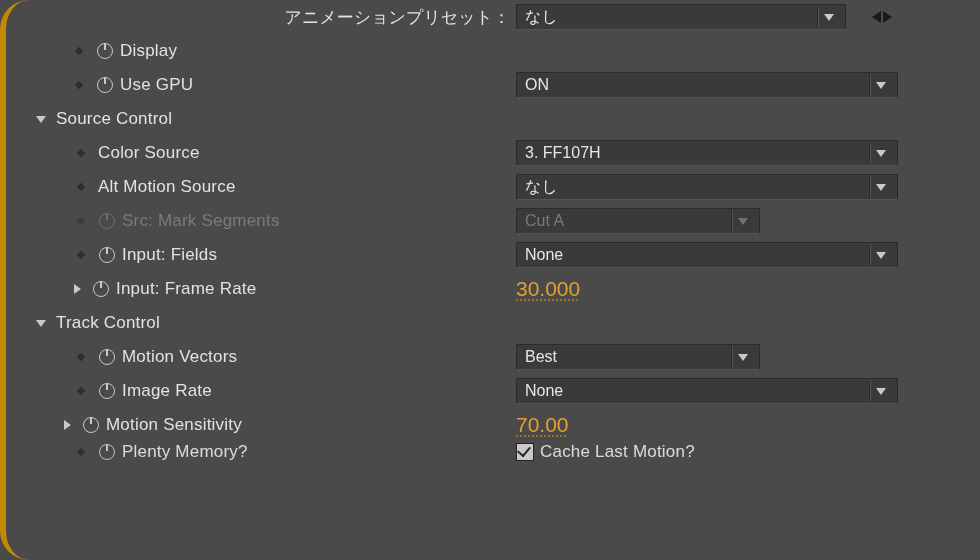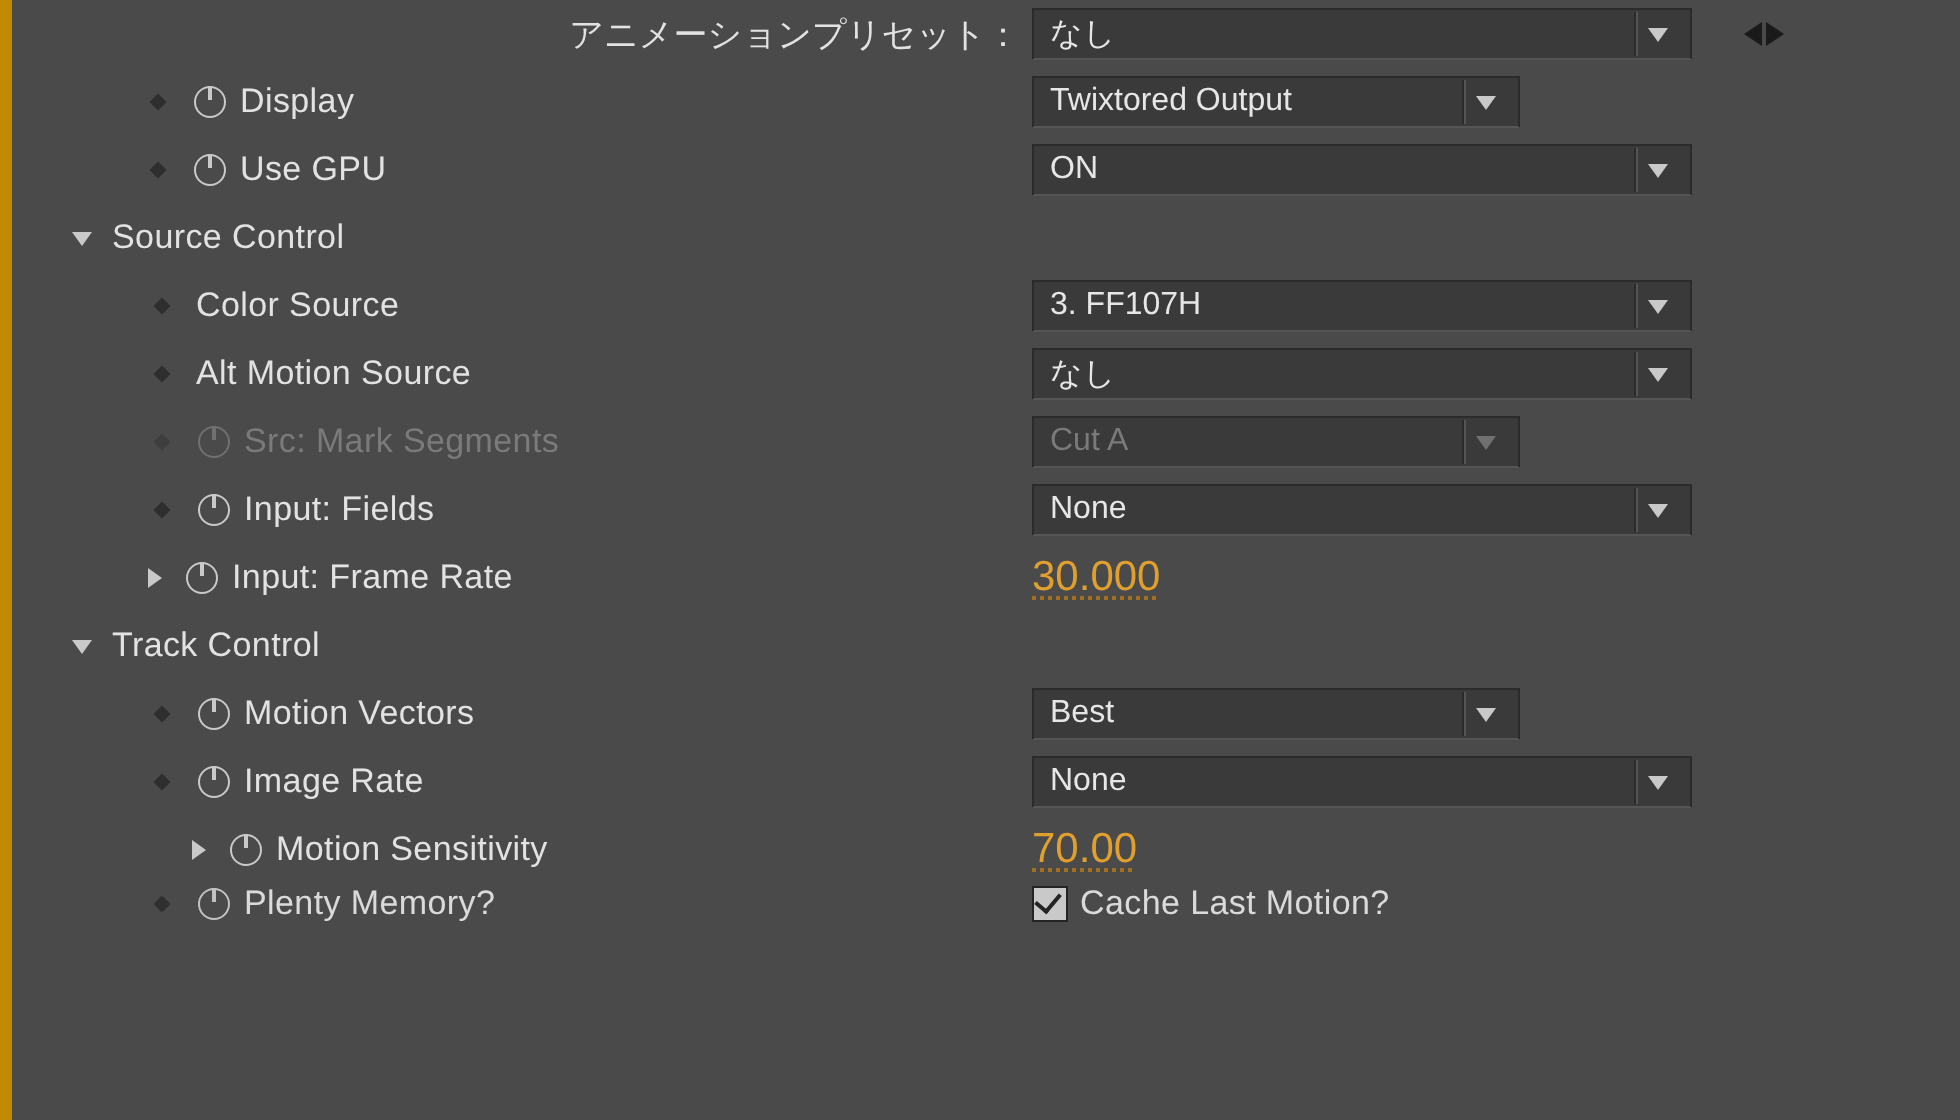--- a/index.html
+++ b/index.html
@@ -1,16 +1,16 @@
 <!DOCTYPE html>
 <html><head>
 <meta charset="utf-8">
 <style>
   html,body{margin:0;padding:0;background:#4a4a4a;font-family:"Hiragino Kaku Gothic Pro","Lucida Grande",Arial,sans-serif;font-size:17px;color:#d0d0d0;}
-  .panel{width:980px;height:560px;background:#4a4a4a;position:relative;overflow:hidden;border-left:6px solid #c28a00;box-sizing:border-box;}
+  .panel{width:980px;height:560px;background:#4a4a4a;position:relative;overflow:hidden;border-left:6px solid #c28a00;box-sizing:border-box;border-radius:29px;}
   .row{display:flex;align-items:center;height:34px;padding:0 12px 0 0;}
   .label-area{display:flex;align-items:center;flex:0 0 510px;box-sizing:border-box;}
   .value-area{flex:0 0 350px;display:flex;align-items:center;}
   .nav-area{flex:0 0 60px;display:flex;align-items:center;justify-content:flex-start;gap:2px;padding-left:6px;}
   .indent0{padding-left:28px}
   .indent1{padding-left:70px}
   .indent2{padding-left:72px}
   .bullet{width:6px;height:6px;background:#2e2e2e;transform:rotate(45deg);margin-right:14px;flex-shrink:0;}
   .bullet.dim{opacity:.4}
   .tw{display:inline-flex;align-items:center;justify-content:center;width:14px;height:14px;margin-right:8px;flex-shrink:0;}
@@ -21,21 +21,21 @@
   .sw.dim::after{background:#707070}
   .lbl{white-space:nowrap;font-weight:500;letter-spacing:.2px;color:#e2e2e2;}
   .lbl.dim{color:#7a7a7a}
   .lbl.hdr{color:#e2e2e2}
   .preset-lbl{color:#e2e2e2;text-align:right;flex:1;padding-right:6px;font-size:17px;}
   .dd{height:26px;background:#3a3a3a;border:1px solid #2b2b2b;border-bottom-color:#555;box-sizing:border-box;display:flex;align-items:center;padding:0 8px;position:relative;color:#e6e6e6;font-size:16px;}
   .dd .txt{flex:1;overflow:hidden;white-space:nowrap;}
   .dd .sep{width:1px;height:22px;background:#2b2b2b;margin:0 2px 0 4px;border-right:1px solid #555;}
   .dd .car{width:16px;display:flex;align-items:center;justify-content:center;}
   .dd.w1{width:330px}
-  .dd.w2{width:330px}
+  .dd.w2{width:382px}
   .dd.w3{width:244px}
   .dd.dim{color:#7a7a7a}
   .numval{color:#e0a030;text-decoration:underline dotted #a07020;text-underline-offset:3px;font-size:21px;cursor:ew-resize;}
   .tri{display:inline-block;width:0;height:0;}
   .tri.down{border-left:5px solid transparent;border-right:5px solid transparent;border-top:7px solid #c9c9c9;}
   .tri.right{border-top:5px solid transparent;border-bottom:5px solid transparent;border-left:7px solid #c9c9c9;}
   .tri.left{border-top:6px solid transparent;border-bottom:6px solid transparent;border-right:9px solid #1a1a1a;}
   .tri.rightnav{border-top:6px solid transparent;border-bottom:6px solid transparent;border-left:9px solid #1a1a1a;}
   .caret-down{width:0;height:0;border-left:5px solid transparent;border-right:5px solid transparent;border-top:7px solid #c9c9c9;}
   .caret-down.dim{border-top-color:#707070}
@@ -66,29 +66,20 @@
       <span class="tri rightnav"></span>
     </div>
   </div>
 
   <div class="row">
     <div class="label-area indent1">
       <span class="bullet"></span>
       <span class="sw"></span>
       <span class="lbl">Display</span>
     </div>
-    <div class="value-area">
-      <div class="dd w3">
-        <span class="txt">Twixtored Output</span>
-        <span class="sep"></span>
-        <span class="car">
-            <span class="caret-down"></span>
-          </span>
-      </div>
-    </div>
   </div>
 
   <div class="row">
     <div class="label-area indent1">
       <span class="bullet"></span>
       <span class="sw"></span>
       <span class="lbl">Use GPU</span>
     </div>
     <div class="value-area">
       <div class="dd w2">
@@ -226,21 +217,21 @@
         <span class="txt">None</span>
         <span class="sep"></span>
         <span class="car">
             <span class="caret-down"></span>
           </span>
       </div>
     </div>
   </div>
 
   <div class="row">
-    <div class="label-area indent1" style="padding-left:86px">
+    <div class="label-area indent1" style="padding-left:54px">
       <span class="tw">
           <span class="tri right"></span>
         </span>
       <span class="sw"></span>
       <span class="lbl">Motion Sensitivity</span>
     </div>
     <div class="value-area">
       <span class="numval">70.00</span>
     </div>
   </div>

